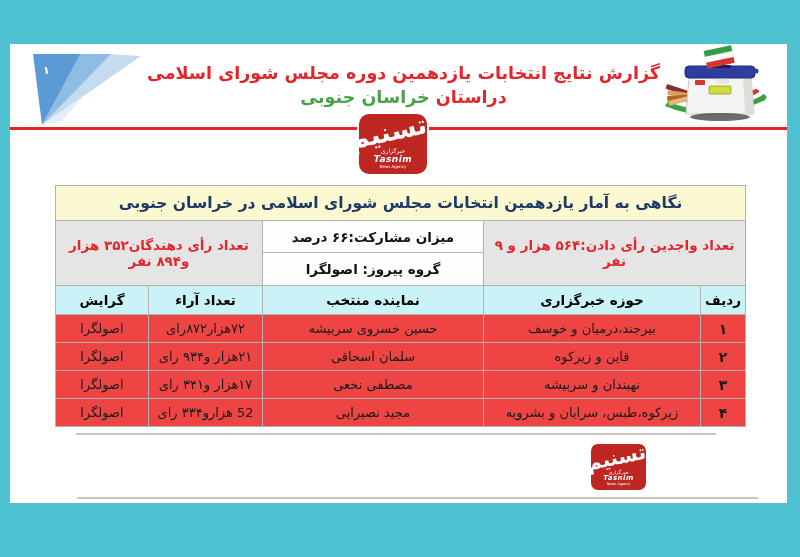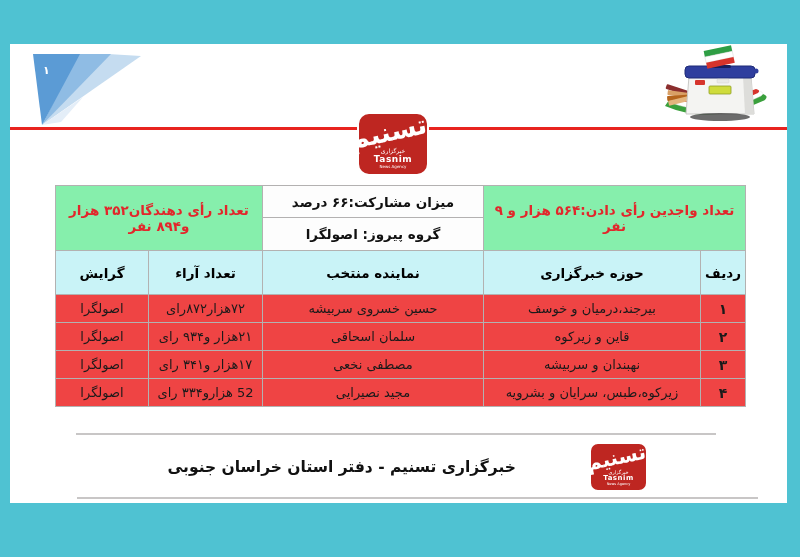--- a/index.html
+++ b/index.html
@@ -24,47 +24,47 @@
   
   .ballot { position:absolute; right:8px; top:0px; width:122px; height:82px; }
 
   
   .tasnim { background:#BE2621; border:2px solid #fff; border-radius:12px;
             position:absolute; color:#fff; overflow:hidden; z-index:5; }
   .tasnim .cal { position:absolute; width:100%; text-align:center; font-weight:bold;
                  transform:rotate(-12deg); }
   .tasnim .sub { position:absolute; text-align:center; line-height:1.1; }
   .tasnim .sub .fa { display:block; }
-  .tasnim .sub .en { display:block; font-weight:bold; letter-spacing:0.5px; }
+  .tasnim .sub .en { display:block; font-weight:bold; letter-spacing:0.5px;font-style:italic; }
   .tasnim .sub .en2 { display:block; }
   .logo-main { left:347px; top:68px; width:72px; height:64px; }
   .logo-main .cal { top:2px; font-size:26px; }
   .logo-main .sub { left:8px; right:8px; bottom:5px; }
   .logo-main .sub .fa { font-size:6px; }
   .logo-main .sub .en { font-size:9px; }
   .logo-main .sub .en2 { font-size:4px; }
   .logo-footer { right:139px; top:398px; width:59px; height:50px; border-radius:9px; }
   .logo-footer .cal { top:1px; font-size:20px; }
   .logo-footer .sub { left:4px; right:4px; bottom:3px; }
   .logo-footer .sub .fa { font-size:5px; }
   .logo-footer .sub .en { font-size:7px; }
   .logo-footer .sub .en2 { font-size:3.5px; }
 
   
   table.results { position:absolute; left:45px; top:141px; width:690px;
                   border-collapse:collapse; table-layout:fixed; direction:rtl; }
   table.results td, table.results th { border:1px solid #b3b1b1; text-align:center; vertical-align:middle; }
   .t-title { background:#FBF9D0; color:#1F3967; font-weight:bold; font-size:15.5px; height:35px; }
-  .t-stats td { background:#86efac; height:64px; }
+  .t-stats td { background:#e5e5e5; height:64px; }
   .stat-red { color:#E2262B; font-weight:bold; font-size:13.5px; padding:0 6px; }
   .mid-cell { padding:0; background:#fdfdfd !important; }
   .mid-cell .half { height:32px; display:flex; align-items:center; justify-content:center;
                     font-weight:bold; font-size:13.5px; color:#111; }
   .mid-cell .half:first-child { border-bottom:1px solid #b3b1b1; }
-  .t-head th { background:#C9F3F7; color:#000; font-weight:bold; font-size:13.5px; height:44px; }
+  .t-head th { background:#C9F3F7; color:#000; font-weight:bold; font-size:13.5px; height:29px; }
   .t-row td { background:#ef4444; color:#1a1a1a; font-size:13px; height:28px; padding:0 4px; }
   .t-row td.num { font-weight:bold; font-size:14px; }
 
   
   .f-line1 { position:absolute; left:66px; top:389px; width:640px; height:2px; background:#C8C6C6; }
   .f-line2 { position:absolute; left:67px; top:453px; width:681px; height:2px; background:#C8C6C6; }
   .f-group { position:absolute; right:139px; top:398px; height:50px; display:flex; align-items:center; }
   .f-text { margin-right:73px; font-weight:bold; font-size:15.5px; color:#111; white-space:nowrap; }
 </style>
 </head>
@@ -75,20 +75,25 @@
   <div class="tri-wrap">
     <svg width="122" height="76" viewBox="0 0 122 76">
       <polygon points="85,2 118,4 19,73" fill="#C5DCF0"></polygon>
       <polygon points="55,2 88,2 19,73" fill="#8FBCE4"></polygon>
       <polygon points="10,2 57,2 19,73" fill="#5B9BD5"></polygon>
       <polygon points="19,73 60,45 38,70" fill="#E4EEF8"></polygon>
     </svg>
     <span class="tri-digit">۱</span>
   </div>
 
+  <div class="headline">
+    <span>
+      <span>گزارش نتایج انتخابات یازدهمین دوره مجلس شورای اسلامی دراستان </span><span class="hl-green">خراسان جنوبی</span>
+    </span>
+  </div>
 
   <div class="ballot">
     <svg width="122" height="82" viewBox="0 0 122 82">
 
       <path d="M8 62 Q 55 82 108 56 Q 112 52 106 50 Q 60 72 12 56 Z" fill="#3AA03C"></path>
       <path d="M12 58 Q 58 76 104 52 Q 108 49 103 47 Q 60 66 16 52 Z" fill="#ffffff" stroke="#ddd" stroke-width="0.4"></path>
       <path d="M16 54 Q 58 70 101 49 Q 104 46 99 45 Q 60 61 20 49 Z" fill="#D6342C"></path>
 
       <g transform="translate(10,30)">
         <rect x="0" y="10" width="22" height="5" rx="1" fill="#8B2E2E" transform="rotate(18 0 10)"></rect>
@@ -132,20 +137,23 @@
 
   <table class="results">
     <colgroup>
       <col style="width:45px">
         <col style="width:217px">
         <col style="width:221px">
         <col style="width:114px">
         <col style="width:93px">
     </colgroup>
     <tbody>
+      <tr>
+        <td class="t-title" colspan="5">نگاهی به آمار یازدهمین انتخابات مجلس شورای اسلامی در خراسان جنوبی</td>
+      </tr>
       <tr class="t-stats">
         <td colspan="2" class="stat-red">تعداد واجدین رأی دادن:۵۶۴ هزار و ۹ نفر</td>
         <td class="mid-cell">
           <div class="half">میزان مشارکت:۶۶ درصد</div>
           <div class="half">گروه پیروز: اصولگرا</div>
         </td>
         <td colspan="2" class="stat-red">تعداد رأی دهندگان۳۵۲ هزار و۸۹۴ نفر</td>
       </tr>
       <tr class="t-head">
         <th>ردیف</th>
@@ -188,17 +196,16 @@
   <div class="f-line1"></div>
   <div class="f-group">
     <div class="tasnim logo-footer" style="position:relative; right:auto; top:auto;">
       <div class="cal">تسنیم</div>
       <div class="sub">
         <span class="fa">خبرگزاری</span>
         <span class="en">Tasnim</span>
         <span class="en2">News Agency</span>
       </div>
     </div>
-    <div class="f-text">خبرگزاری تسنیم - دفتر استان خراسان جنوبی</div>
   </div>
   <div class="f-line2"></div>
 
 </div>
 
 </body></html>

